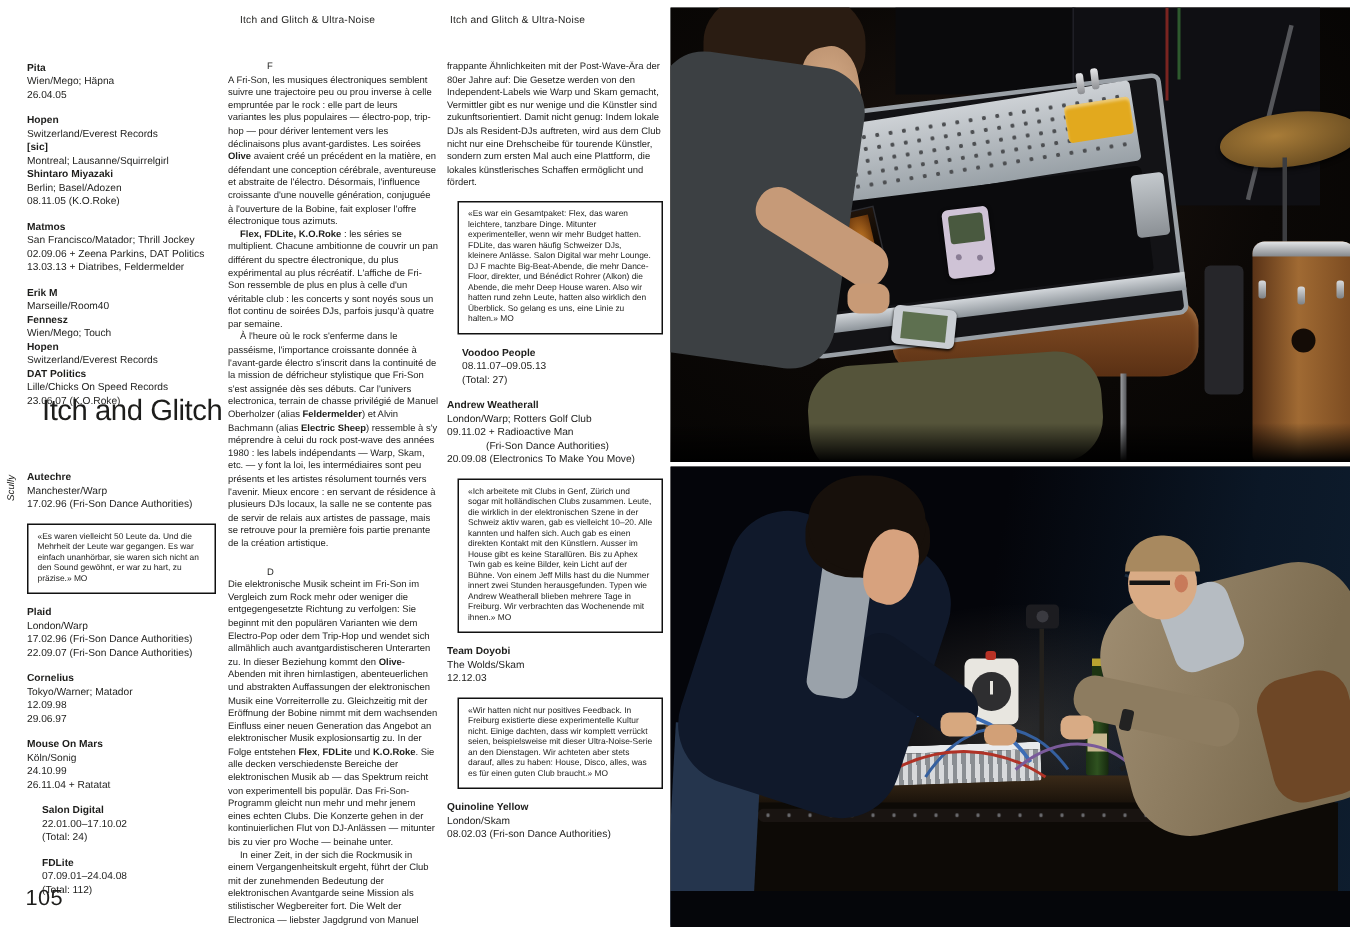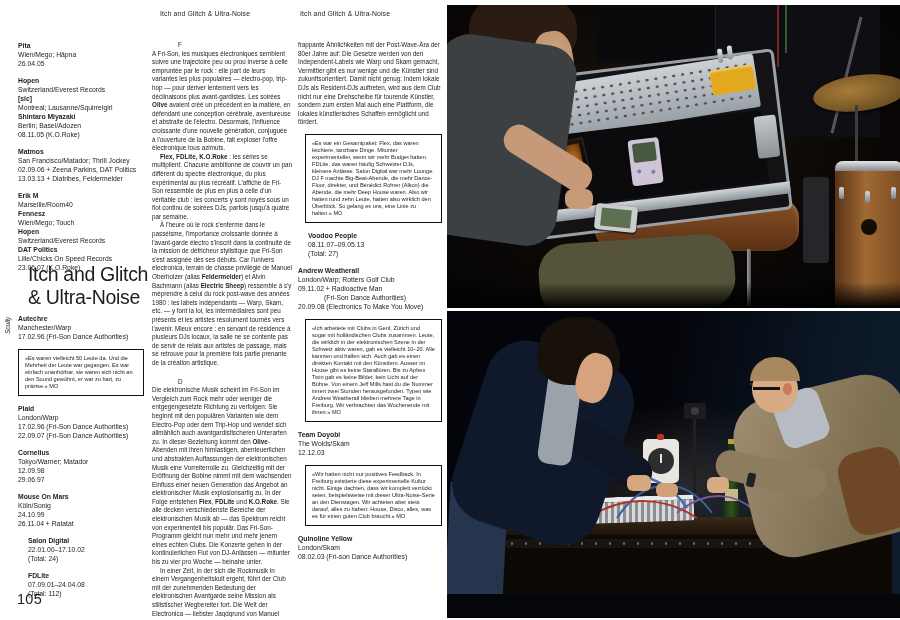--- a/index.html
+++ b/index.html
@@ -188,21 +188,20 @@
       <div class="row bold">Hopen</div>
       <div class="row">Switzerland/Everest Records</div>
       <div class="row bold">DAT Politics</div>
       <div class="row">Lille/Chicks On Speed Records</div>
       <div class="row">23.06.07  (K.O.Roke)</div>
     </div>
   </div>
 
 <div id="page-title">
   <div>Itch and Glitch</div>
-  <div>&amp; Ultra-Noise</div>
 </div>
 <div id="side-label">Scully</div>
 
 <div id="col1-lower" class="listcol">
     <div class="entry-block">
       <div class="row bold">Autechre</div>
       <div class="row">Manchester/Warp</div>
       <div class="row">17.02.96  (Fri-Son Dance Authorities)</div>
     </div>
     <div class="quote-box">«Es waren vielleicht 50 Leute da. Und die Mehrheit der Leute war gegangen. Es war einfach unanhörbar, sie waren sich nicht an den Sound gewöhnt, er war zu hart, zu präzise.» MO</div>

